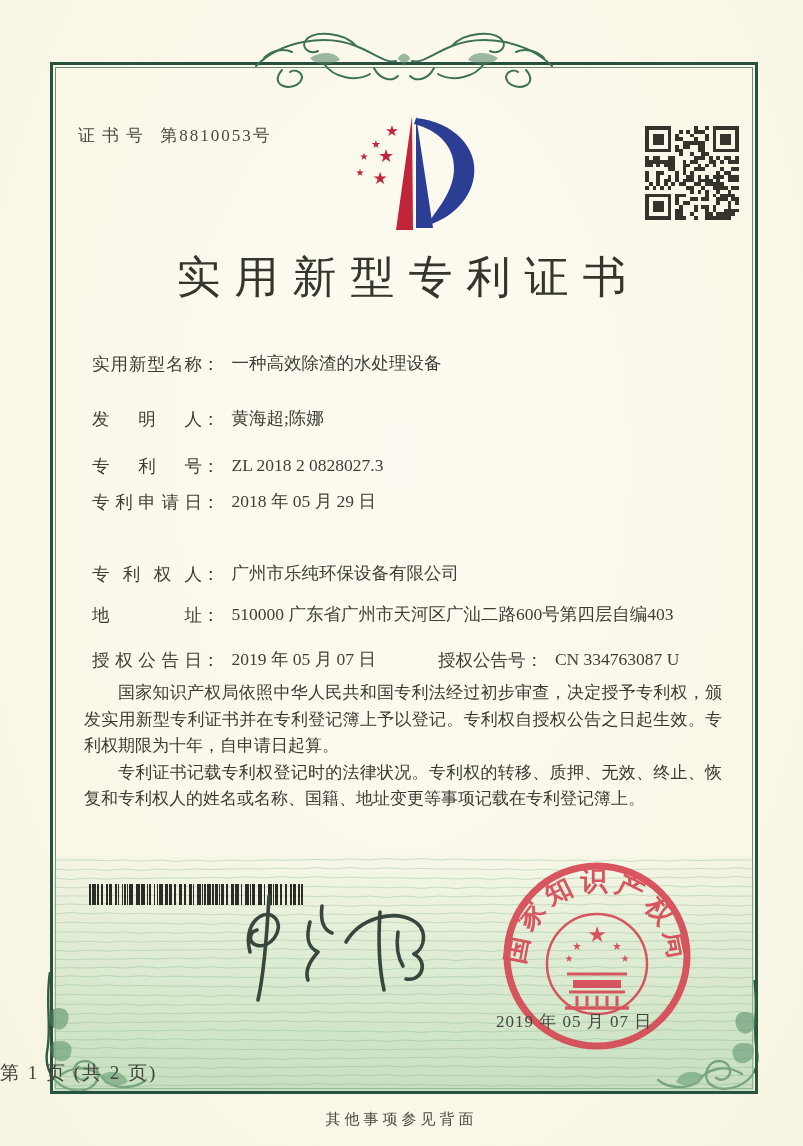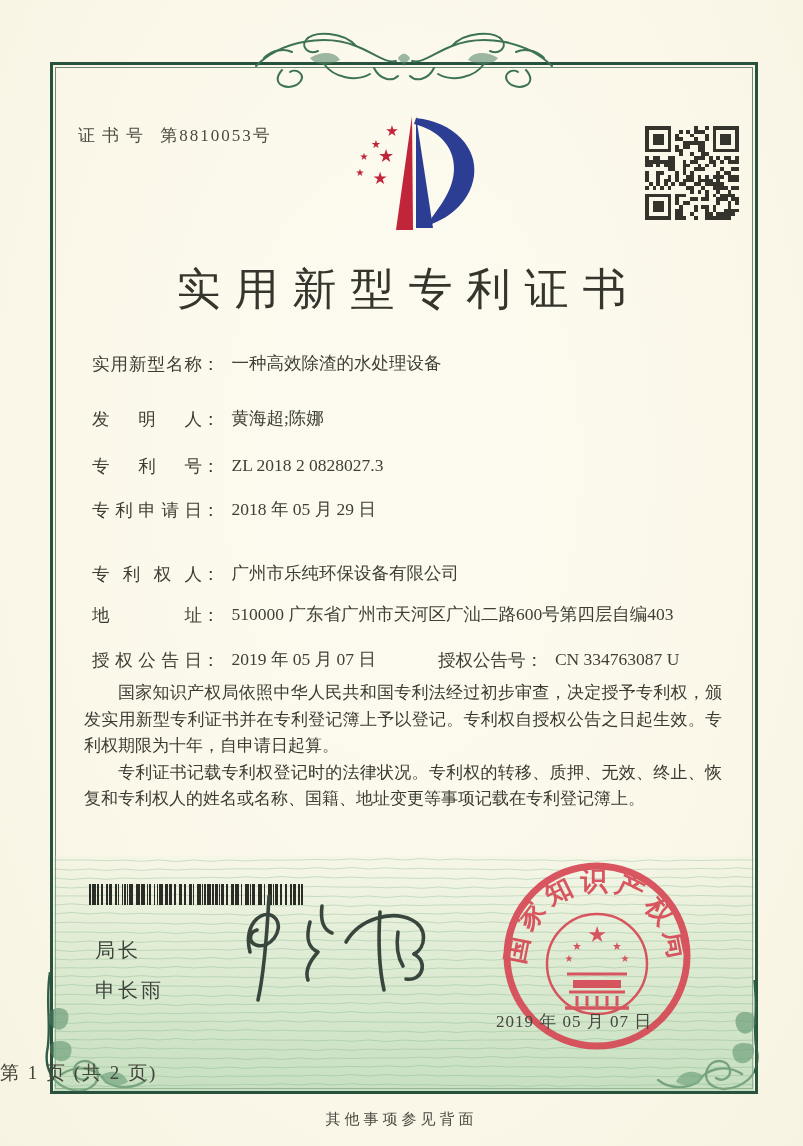--- a/index.html
+++ b/index.html
@@ -27,21 +27,21 @@
   .ornament svg{display:block;}
   
   .cert-no{
     position:absolute;left:78px;top:124px;
     font-size:17px;letter-spacing:2px;color:#4a4a40;
   }
   .cert-no .lbl{letter-spacing:7px;margin-right:4px;}
   .logo{position:absolute;left:336px;top:110px;width:150px;height:128px;}
   .qr{position:absolute;left:645px;top:126px;width:94px;height:94px;}
   .title{
-    position:absolute;left:0;top:260px;width:100%;
+    position:absolute;left:0;top:248px;width:100%;
     text-align:center;font-size:44px;letter-spacing:14px;
     color:#35352d;font-weight:500;text-indent:14px;
   }
   
   .fields{position:absolute;left:92px;top:344px;width:640px;font-size:17.5px;}
   .frow{display:flex;align-items:center;position:absolute;left:0;}
   .frow .lbl{
     display:inline-block;width:110px;
     text-align:justify;text-align-last:justify;
     white-space:nowrap;flex:none;color:#3e3e36;
@@ -506,21 +506,21 @@
     <div class="frow" style="top:61px;">
       <span class="lbl">发明人</span>
         <span class="colon">：</span>
       <span class="val">黄海超;陈娜</span>
     </div>
     <div class="frow" style="top:108px;">
       <span class="lbl">专利号</span>
         <span class="colon">：</span>
       <span class="val">ZL 2018 2 0828027.3</span>
     </div>
-    <div class="frow" style="top:152px;">
+    <div class="frow" style="top:144px;">
       <span class="lbl">专利申请日</span>
         <span class="colon">：</span>
       <span class="val">2018 年 05 月 29 日</span>
     </div>
     <div class="frow" style="top:216px;">
       <span class="lbl">专利权人</span>
         <span class="colon">：</span>
       <span class="val">广州市乐纯环保设备有限公司</span>
     </div>
     <div class="frow" style="top:257px;">
@@ -624,24 +624,20 @@
         <rect x="186" y="0" width="3" height="21" fill="#2c2c26"></rect>
         <rect x="191" y="0" width="2" height="21" fill="#2c2c26"></rect>
         <rect x="196" y="0" width="2" height="21" fill="#2c2c26"></rect>
         <rect x="201" y="0" width="2" height="21" fill="#2c2c26"></rect>
         <rect x="204" y="0" width="3" height="21" fill="#2c2c26"></rect>
         <rect x="209" y="0" width="2" height="21" fill="#2c2c26"></rect>
         <rect x="212" y="0" width="2" height="21" fill="#2c2c26"></rect>
       </svg>
   </div>
 
-  <div class="signer">
-    <div>局长</div>
-    <div>申长雨</div>
-  </div>
 
   <div class="signature">
     <svg width="230" height="122" viewBox="0 0 230 122">
       <g stroke="#39463d" stroke-width="3.6" fill="none" stroke-linecap="round" stroke-linejoin="round">
         <path d="M38 66 C30 36 54 20 64 33 C72 44 58 64 44 59 C36 56 37 46 45 44"></path>
         <path d="M57 10 C55 48 51 92 46 114"></path>
         <path d="M98 36 C93 54 97 62 106 66 C97 76 93 86 96 94"></path>
         <path d="M110 20 C108 36 112 44 120 47"></path>
         <path d="M134 56 C148 32 180 24 200 34 C216 42 214 62 202 68"></path>
         <path d="M202 68 C217 76 210 96 194 93"></path>

